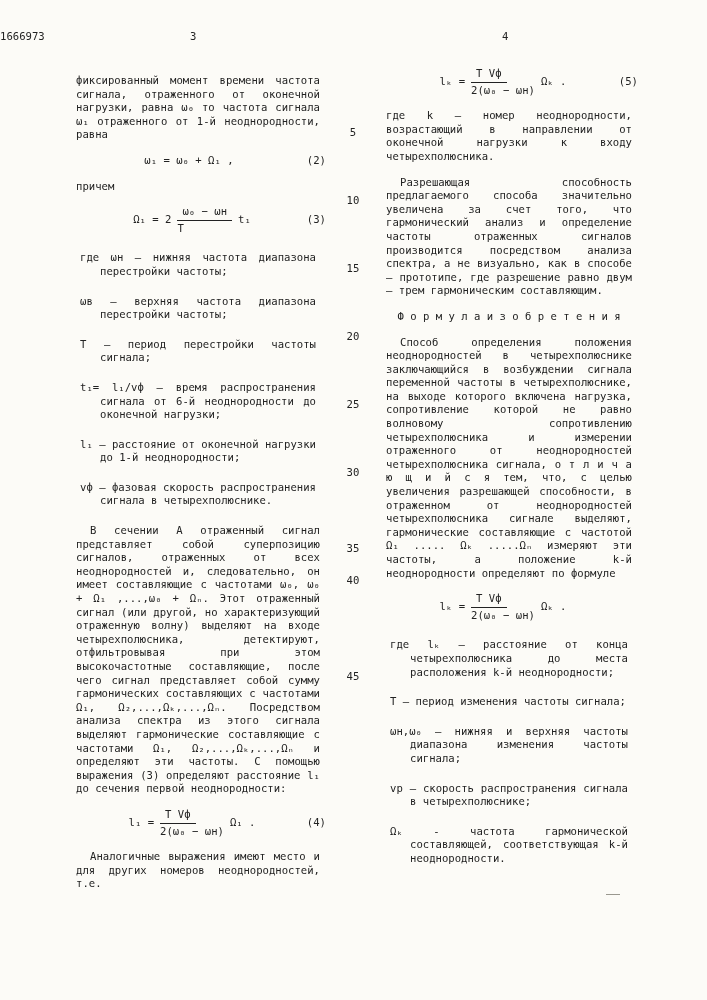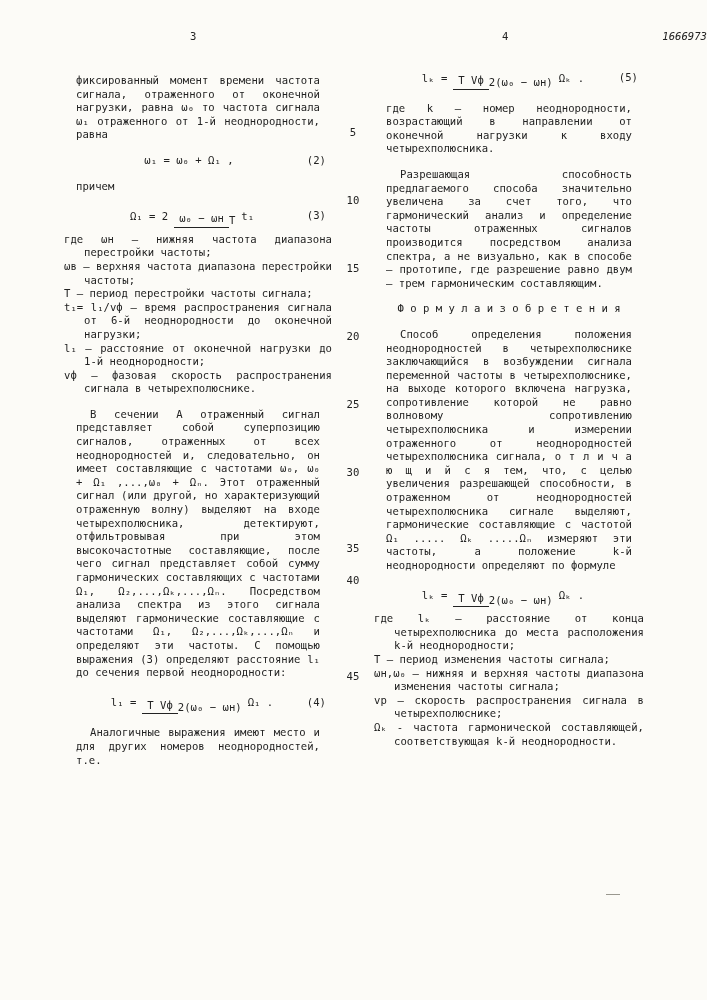--- a/index.html
+++ b/index.html
@@ -10,45 +10,45 @@
     margin: 0 auto;
     background: #fcfbf7;
     color: #222;
     font-family: "DejaVu Sans Mono", "Liberation Mono", monospace;
     font-size: 10.6px;
     line-height: 13.6px;
     overflow: hidden;
   }
   .header { position: absolute; top: 30px; left: 0; width: 707px; height: 16px; }
   .hdr-left  { position: absolute; left: 190px; }
-  .hdr-mid   { position: absolute; left: 0; width: 707px; text-align: right; font-style: italic; }
+  .hdr-mid   { position: absolute; left: 0; width: 707px; text-align: left; }
   .hdr-right { position: absolute; left: 502px; }
 
   .col { position: absolute; top: 62px; text-align: justify; }
   .col-left  { left: 64px;  width: 268px; }
   .col-right { left: 374px; width: 270px; }
 
   .gutter { position: absolute; top: 62px; left: 332px; width: 42px; height: 660px; }
   .gutter span { position: absolute; width: 42px; text-align: center; }
 
   .par { margin: 12px; }
   .par.indent { text-indent: 14px; }
-  .defs > div { padding-left: 20px; text-indent: -20px; margin: 0; }
+  .defs > div { padding-left: 20px; text-indent: -20px; margin: 16px; }
 
   .formula {
     position: relative;
     display: flex;
     align-items: center;
     justify-content: center;
     margin: 5px 12px 5px 0;
     text-align: left;
   }
   .formula .f-lhs { margin-right: 6px; white-space: nowrap; }
   .formula .f-rhs { margin-left: 6px; white-space: nowrap; }
-  .frac { display: inline-flex; align-items: flex-end; margin-top: 7px; }
+  .frac { display: inline-flex; flex-direction: column; align-items: flex-start; }
   .frac-num { padding: 0 5px 1px 5px; border-bottom: 1px solid #222; white-space: nowrap; }
   .frac-den { padding-top: 1px; white-space: nowrap; }
   .eq-no { position: absolute; right: -6px; top: 50%; transform: translateY(-50%); }
 
   .claims-heading { text-align: center; margin: 3px 0 2px 0; text-indent: 0; }
 
   .scan-artifact {
     position: absolute; left: 606px; top: 894px;
     width: 14px; height: 1px; background: #9a988f;
   }

